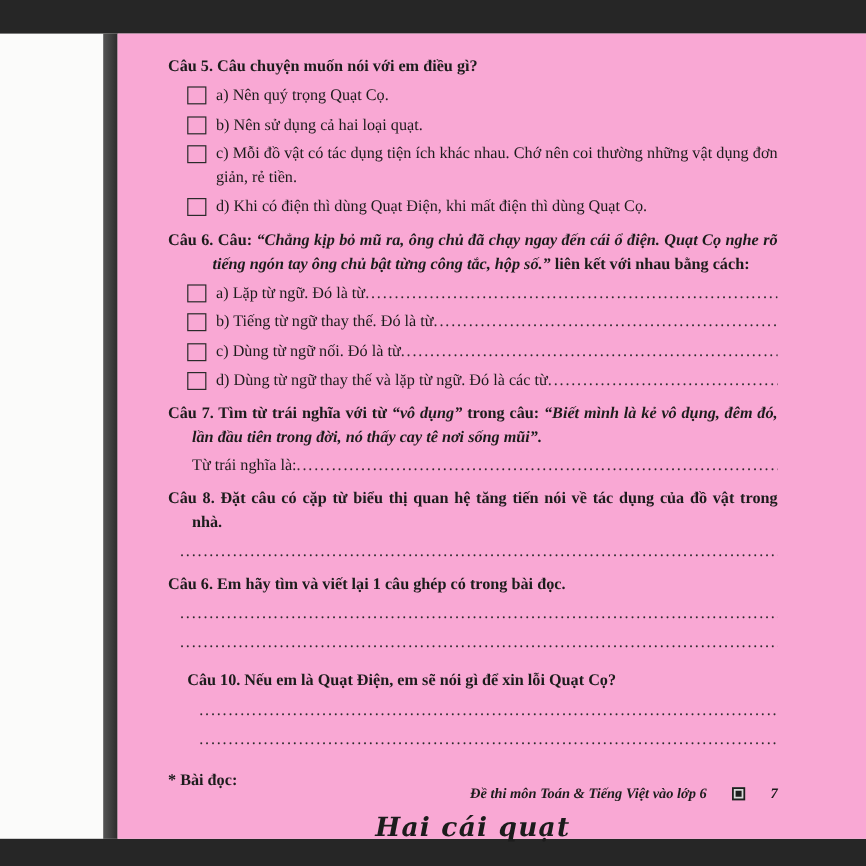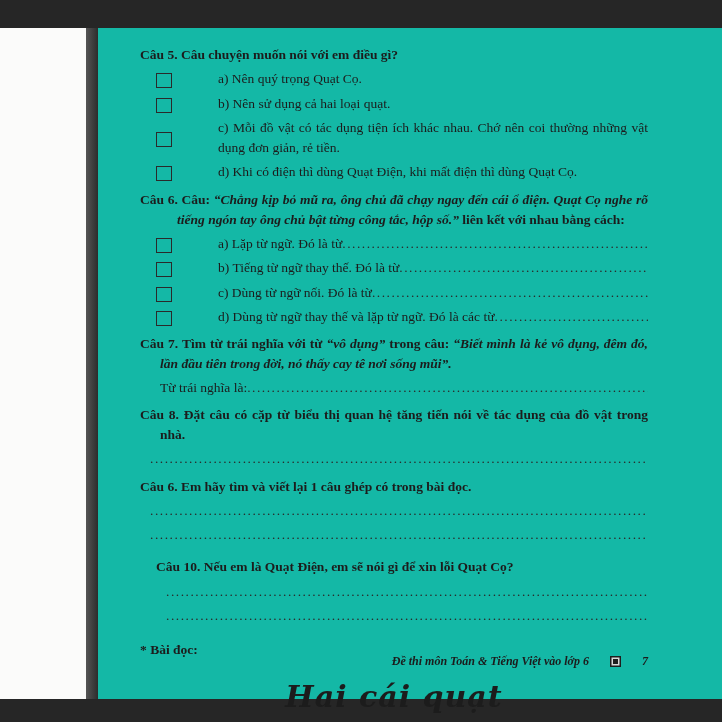--- a/index.html
+++ b/index.html
@@ -8,33 +8,33 @@
     background:#fbfbfa;
     font-family:"Liberation Serif", serif;
     color:#1c1c1c;
     position:relative;
     overflow:hidden;
   }
   .bar-top   { position:absolute; top:0; left:0; width:722px; height:28px; background:#262626; }
   .bar-bottom{ position:absolute; bottom:0; left:0; width:722px; height:23px; background:#262626; }
   .spine     { position:absolute; top:28px; left:86px; width:12px; height:671px;
                background:linear-gradient(to right,#555,#2c2c2c); }
-  .page      { position:absolute; top:28px; left:98px; right:0; bottom:23px; background:#14b8a6; }
+  .page      { position:absolute; top:28px; left:98px; right:0; bottom:23px; background:#f9a8d4; }
 
   .content {
     position:absolute; top:10px; left:42px; width:508px;
     font-size:13.5px; line-height:1.5;
   }
   .section { margin-top:7px; }
   .qhead  { font-weight:bold; text-align:justify; }
   .hang20 { padding-left:20px; text-indent:-20px; }
   .hang37 { padding-left:37px; text-indent:-37px; }
   .it     { font-style:italic; }
 
-  .opt { display:flex; align-items:center; margin:4px 0 0 16px;gap:38px; }
+  .opt { display:flex; align-items:flex-start; margin:4px 0 0 16px; }
   .checkbox {
     width:14px; height:13px; flex:none;
     border:1.4px solid #2a2a2a; background:transparent;
     margin:3px 8px 0 0;
   }
   .opt-text { text-align:justify; }
   .opt-flex { flex:1; display:flex; min-width:0; }
   .opt-flex .lead { white-space:nowrap; }
   .dots {
     flex:1; min-width:0; overflow:hidden; white-space:nowrap;
@@ -44,21 +44,21 @@
   .answer-line .lead { white-space:nowrap; }
   .dotline {
     overflow:hidden; white-space:nowrap; letter-spacing:1.5px;
     margin:4px 0 0 10px; color:#2a2a2a;
   }
 
   .baidoc { font-weight:bold; margin-top:14px; }
   .title {
     text-align:center; margin:14px 0 10px;
     font-family:"DejaVu Serif", serif;
-    font-size:30px; font-weight:bold; font-style:italic;
+    font-size:22px; font-weight:bold; font-style:italic;
     letter-spacing:1px;
   }
 
   .footer {
     position:absolute; bottom:30px; right:74px;
     font-size:12px; font-weight:bold; font-style:italic;
     display:flex; align-items:center; gap:21px;
   }
   .footer-logo {
     width:11px; height:11px; background:#1e1e1e; display:inline-block;

